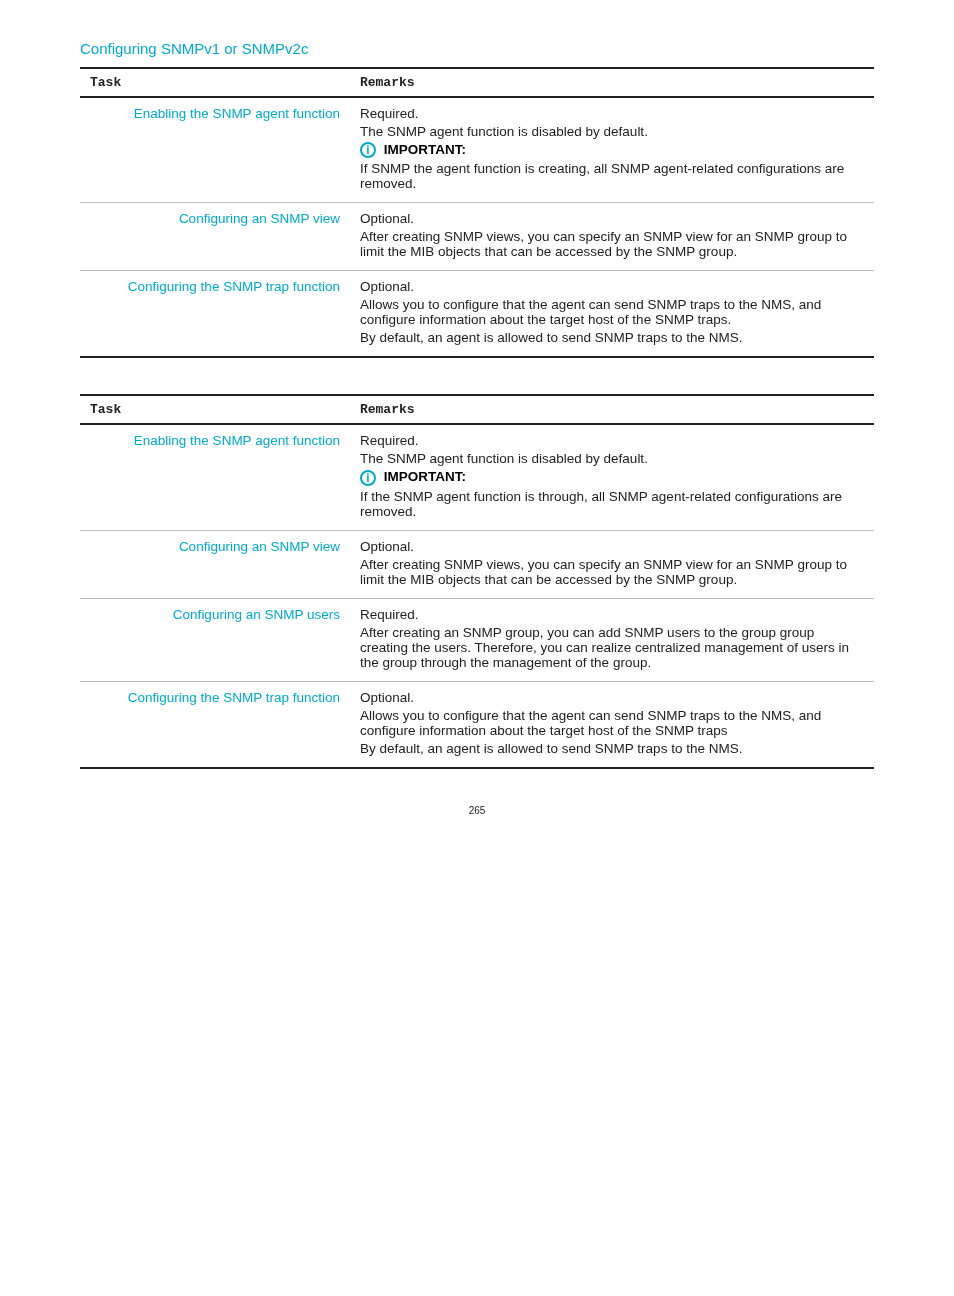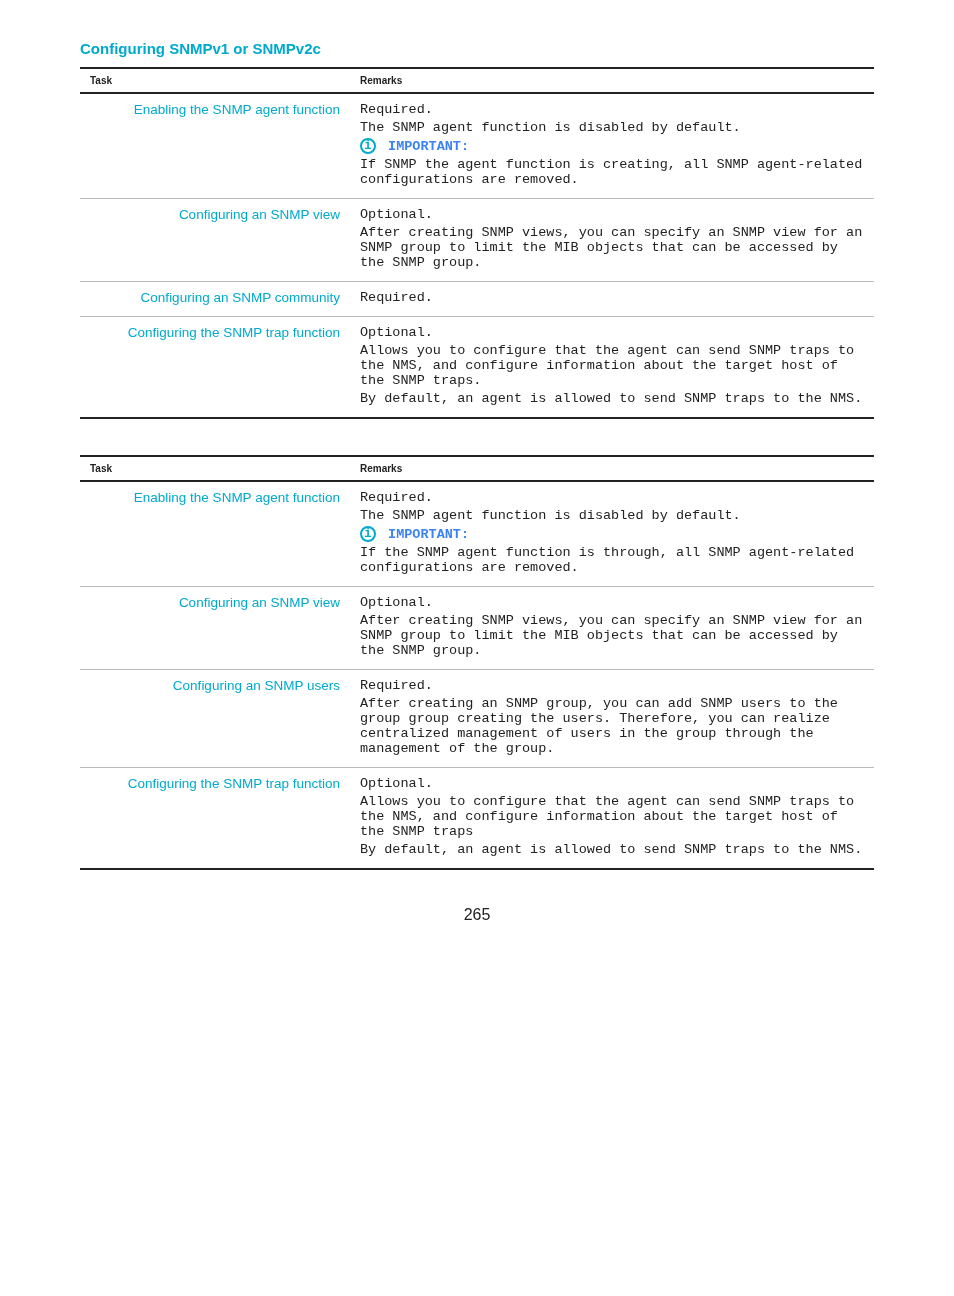--- a/index.html
+++ b/index.html
@@ -8,38 +8,39 @@
       font-family: Arial, Helvetica, sans-serif;
       font-size: 13.5px;
       color: #222;
       padding: 40px 80px 60px 80px;
       width: 954px;
       min-height: 1296px;
     }
     .section-title {
       color: #00aacc;
       font-size: 15px;
-      font-weight: bold;
+      font-weight: normal;
       margin-bottom: 10px;
     }
     table {
       width: 100%;
       border-collapse: collapse;
       margin-bottom: 36px;
     }
     thead tr {
       border-top: 2.5px solid #222;
       border-bottom: 2px solid #222;
     }
     thead th {
       text-align: left;
       padding: 6px 10px 6px 10px;
       font-weight: bold;
-      font-size: 10px;
+      font-size: 13px;
       background: #fff;
+      font-family: Liberation Mono, monospace;
     }
     tbody tr {
       border-bottom: 1px solid #bbb;
       vertical-align: top;
     }
     tbody tr:last-child {
       border-bottom: 2.5px solid #222;
     }
     td {
       padding: 8px 10px;
@@ -47,24 +48,23 @@
       vertical-align: top;
     }
     td.task-col {
       width: 34%;
       color: #00aacc;
       text-align: right;
     }
     td.remarks-col {
       width: 66%;
       color: #222;
-      font-family: Liberation Mono, monospace;
     }
     .important-label {
-      color: #3b82f6;
+      color: #000000;
       font-weight: bold;
       font-size: 13.5px;
     }
     .important-icon {
       display: inline-block;
       width: 16px;
       height: 16px;
       border: 2px solid #00aacc;
       border-radius: 50%;
       text-align: center;
@@ -74,21 +74,21 @@
       color: #00aacc;
       margin-right: 4px;
       vertical-align: middle;
     }
     .remarks-line {
       margin-bottom: 3px;
     }
     .page-number {
       text-align: center;
       margin-top: 20px;
-      font-size: 16px;
+      font-size: 10px;
       color: #222;
     }
     .section-gap {
       margin-top: 36px;
     }
   </style>
 </head>
 <body>
 
 <div>
@@ -111,28 +111,20 @@
               <div class="remarks-line">If SNMP the agent function is creating, all SNMP agent-related configurations are removed.</div>
             </div>
           </td>
         </tr>
         <tr>
           <td class="task-col">Configuring an SNMP view</td>
           <td class="remarks-col">
             <div>
               <div class="remarks-line">Optional.</div>
               <div class="remarks-line">After creating SNMP views, you can specify an SNMP view for an SNMP group to limit the MIB objects that can be accessed by the SNMP group.</div>
-            </div>
-          </td>
-        </tr>
-        <tr>
-          <td class="task-col">Configuring an SNMP community</td>
-          <td class="remarks-col">
-            <div>
-              <div class="remarks-line">Required.</div>
             </div>
           </td>
         </tr>
         <tr>
           <td class="task-col">Configuring the SNMP trap function</td>
           <td class="remarks-col">
             <div>
               <div class="remarks-line">Optional.</div>
               <div class="remarks-line">Allows you to configure that the agent can send SNMP traps to the NMS, and configure information about the target host of the SNMP traps.</div>
               <div class="remarks-line">By default, an agent is allowed to send SNMP traps to the NMS.</div>

